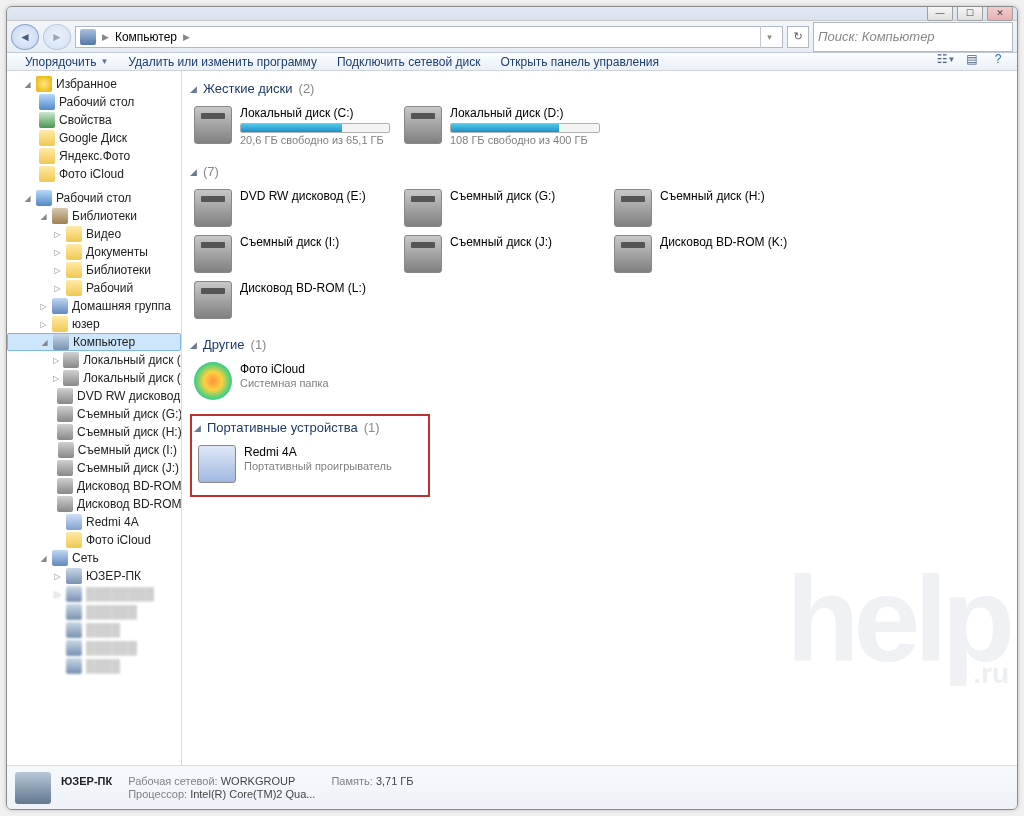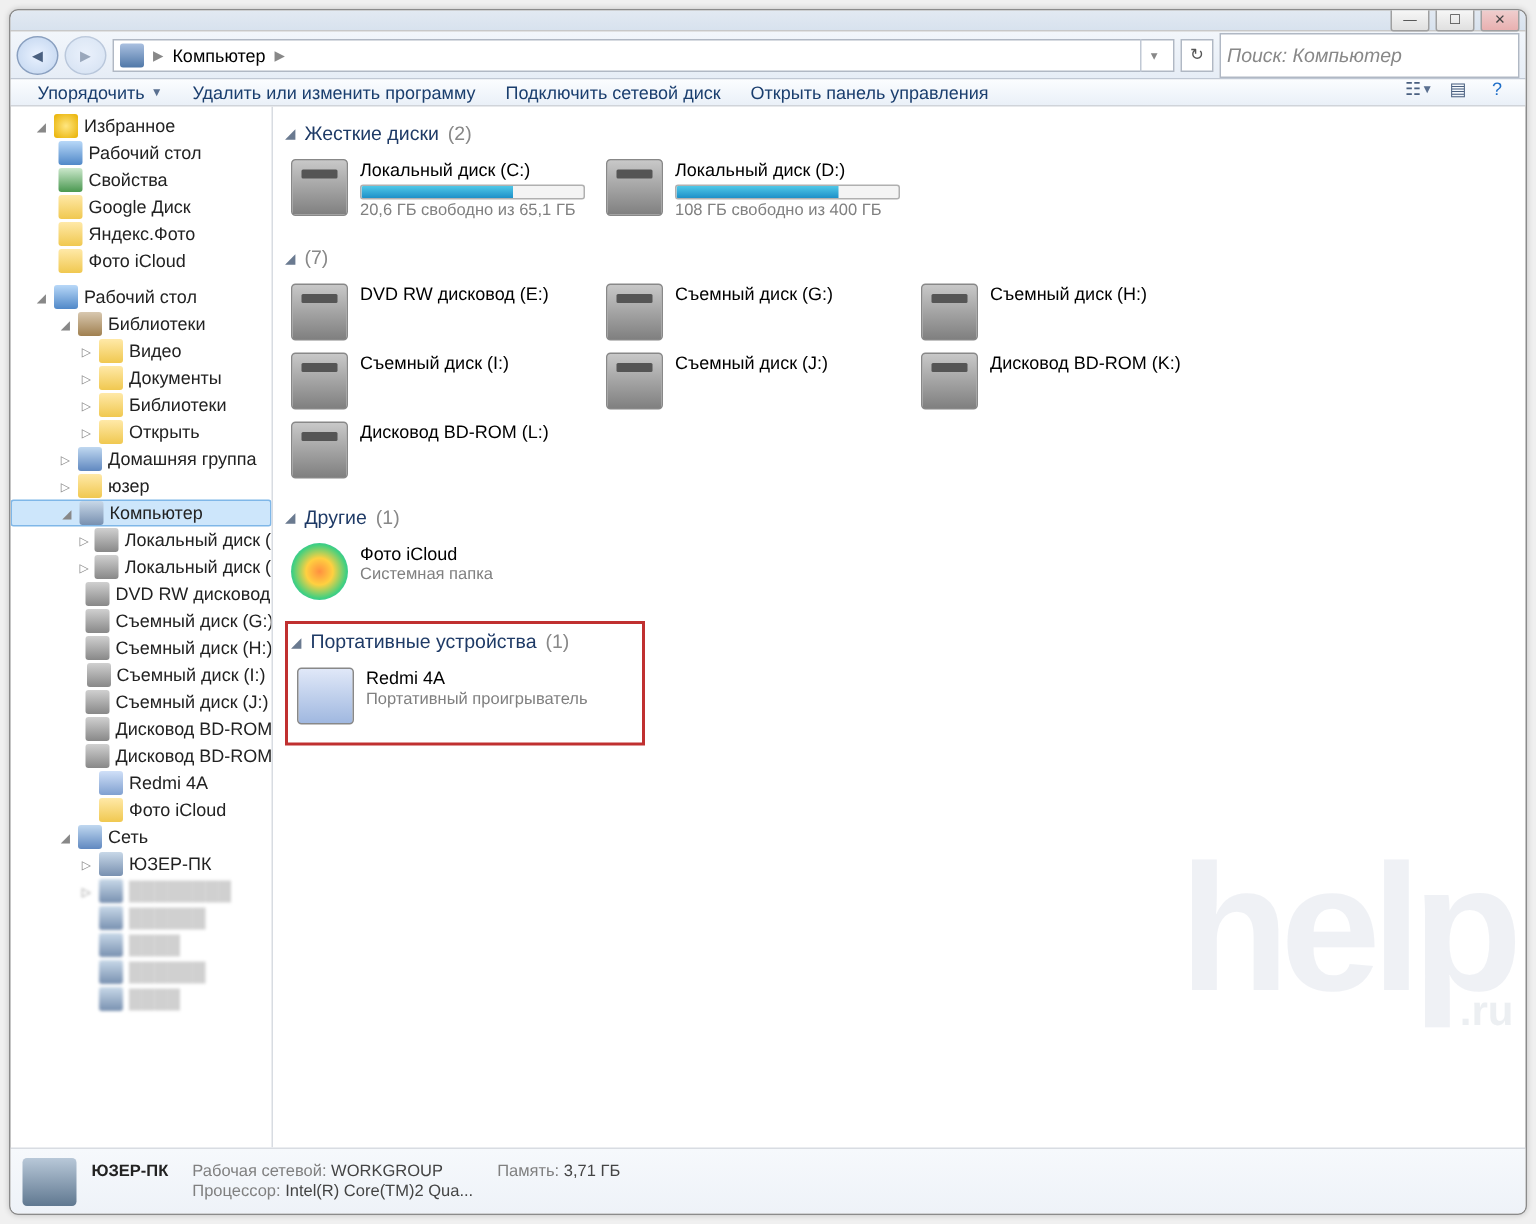--- a/index.html
+++ b/index.html
@@ -163,21 +163,21 @@
             <span>Документы</span>
           </div>
         <div class="tree-item l3">
             <span class="tree-toggle">▷</span>
             <span class="ticon folder"></span>
             <span>Библиотеки</span>
           </div>
         <div class="tree-item l3">
             <span class="tree-toggle">▷</span>
             <span class="ticon folder"></span>
-            <span>Открыть</span>
+            <span>Рабочий</span>
           </div>
         <div class="tree-item l2">
             <span class="tree-toggle">▷</span>
             <span class="ticon net"></span>
             <span>Домашняя группа</span>
           </div>
         <div class="tree-item l2">
             <span class="tree-toggle">▷</span>
             <span class="ticon folder"></span>
             <span>юзер</span>

